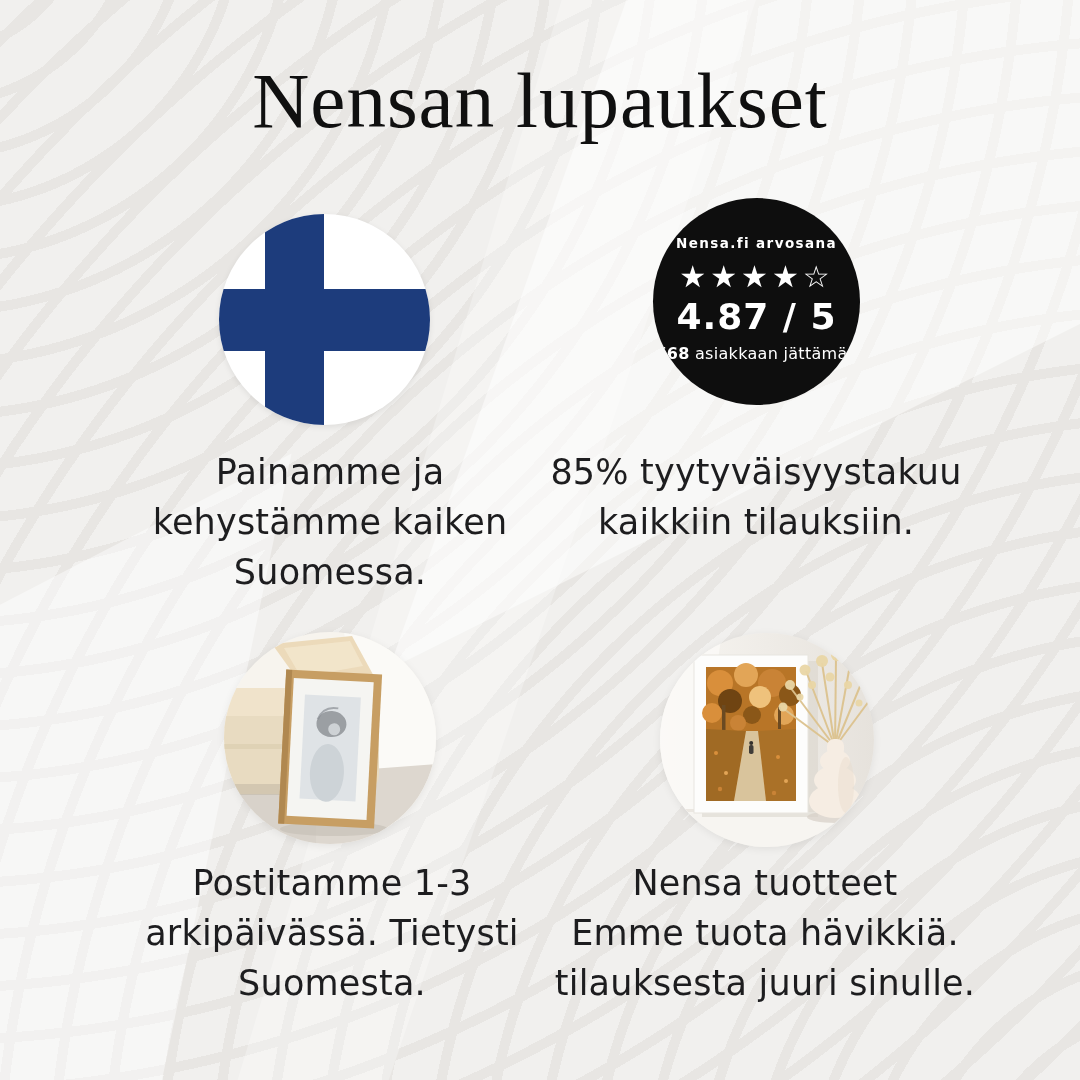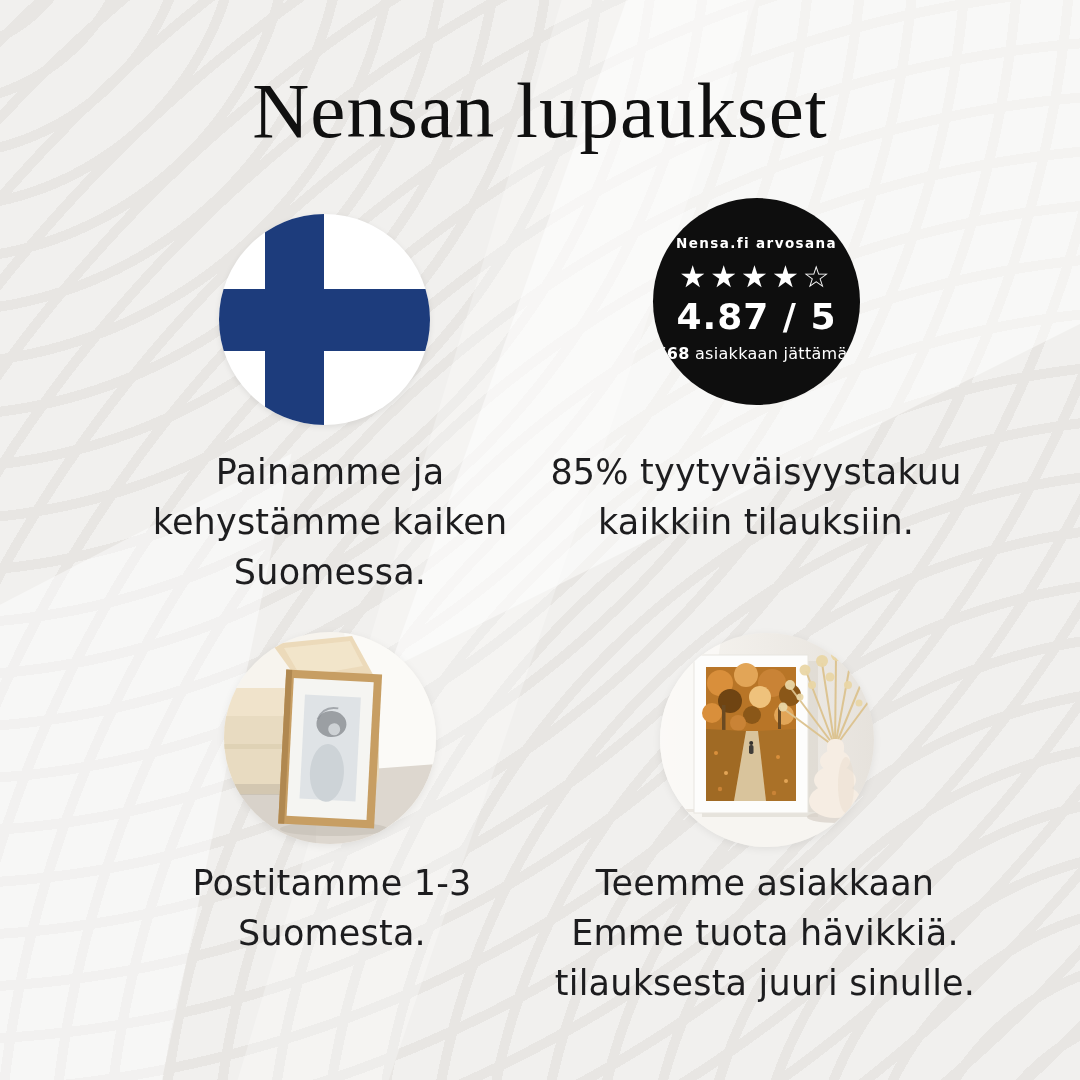--- a/index.html
+++ b/index.html
@@ -11,21 +11,21 @@
       repeating-radial-gradient(circle at 109% 113%, transparent 0 42px, #e8e6e3 42px 52px, transparent 52px 54px);
     font-family:"DejaVu Sans","Liberation Sans",sans-serif;
     color:#1d1d1f;
   }
   .sheen{position:absolute;inset:0;pointer-events:none;}
   .sheen1{background:rgba(255,255,255,.5);clip-path:polygon(58% 0,100% 0,100% 30%,36% 62%);}
   .sheen2{background:rgba(255,255,255,.45);clip-path:polygon(0 56%,27% 42%,15% 100%,0 100%);}
   .sheen3{background:rgba(255,255,255,.28);clip-path:polygon(52% 0,70% 0,36% 100%,22% 100%);}
 
   .title{
-    position:absolute;top:66px;left:0;width:100%;text-align:center;
+    position:absolute;top:56px;left:0;width:100%;text-align:center;
     font-family:"Liberation Serif","DejaVu Serif",serif;
     font-size:79px;font-weight:400;color:#101010;letter-spacing:1px;margin:0;
   }
 
   .circle{position:absolute;border-radius:50%;overflow:hidden;}
 
   
   .flag{left:219px;top:214px;width:211px;height:211px;background:#fff;box-shadow:0 2px 6px rgba(0,0,0,.08);}
   .flag .bar-v{position:absolute;left:21.8%;top:0;width:28%;height:100%;background:#1d3c7c;}
   .flag .bar-h{position:absolute;left:0;top:35.5%;width:100%;height:29.5%;background:#1d3c7c;}
@@ -188,20 +188,21 @@
         <ellipse cx="175" cy="128" rx="15" ry="11"></ellipse>
         <ellipse cx="175" cy="147" rx="21" ry="14"></ellipse>
         <ellipse cx="175" cy="168" rx="26" ry="17"></ellipse>
       </g>
       <ellipse cx="186" cy="152" rx="8" ry="28" fill="#e8dbcd" opacity="0.45"></ellipse>
     </svg>
   </div>
 
   <div class="promise p3">
     <div>Postitamme 1-3</div>
+    <div>arkipäivässä. Tietysti</div>
     <div>Suomesta.</div>
   </div>
   <div class="promise p4">
-    <div>Teemme asiakkaan</div>
+    <div>Nensa tuotteet</div>
     <div>Emme tuota hävikkiä.</div>
     <div>tilauksesta juuri sinulle.</div>
   </div>
 </div>
 
 </body></html>

